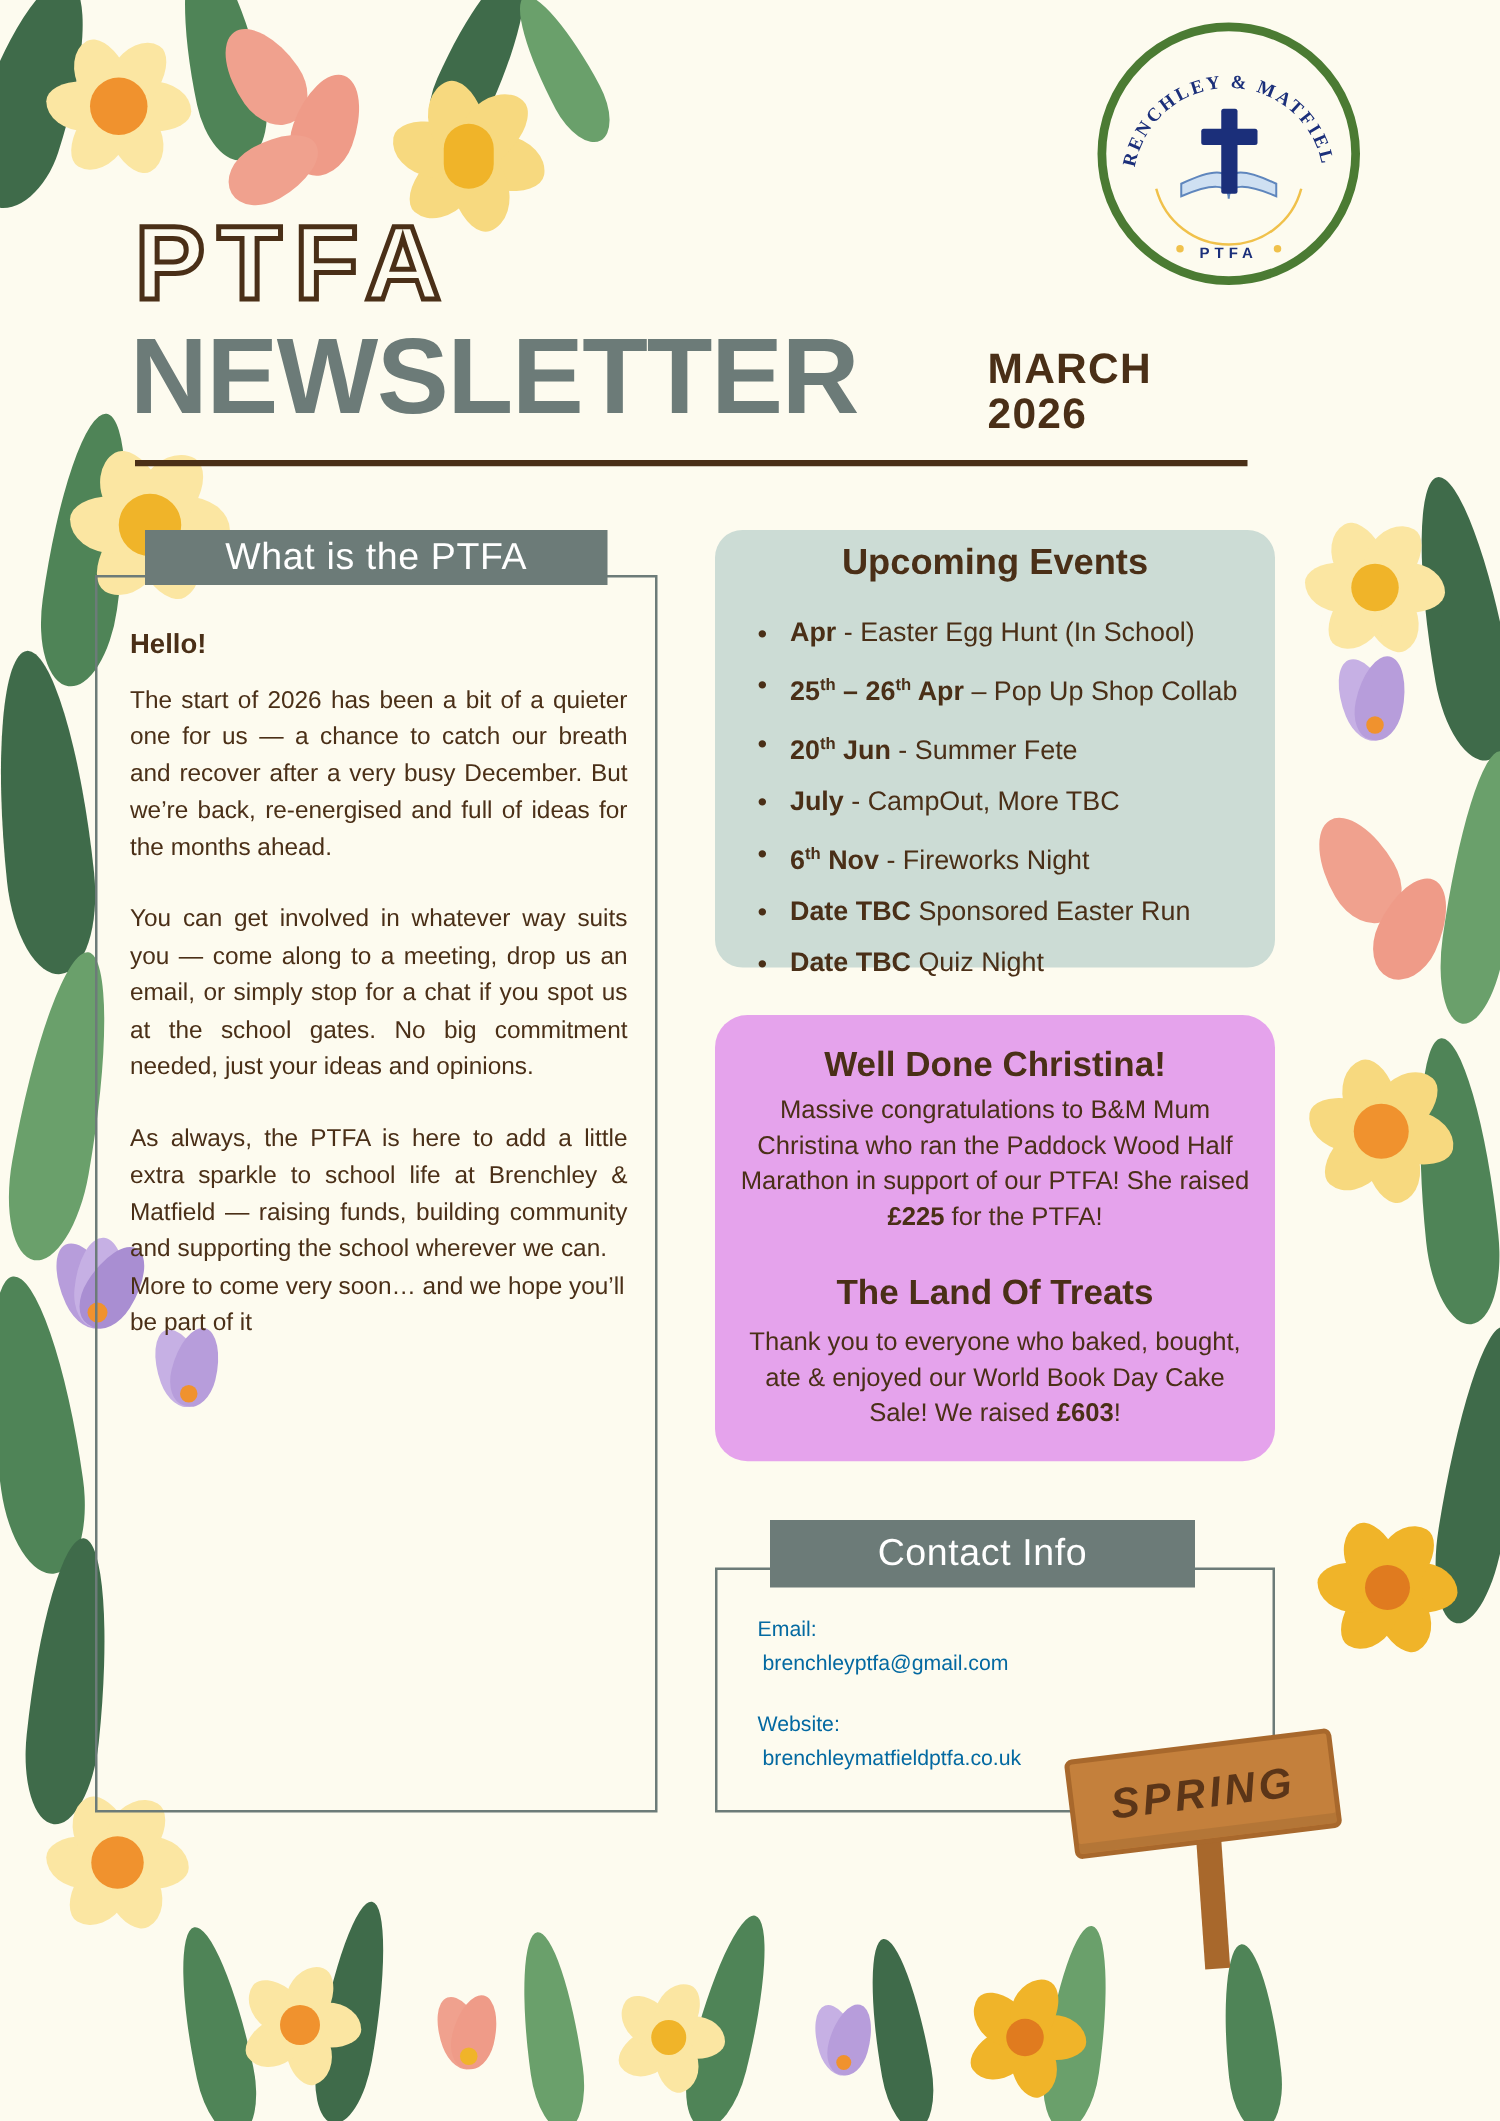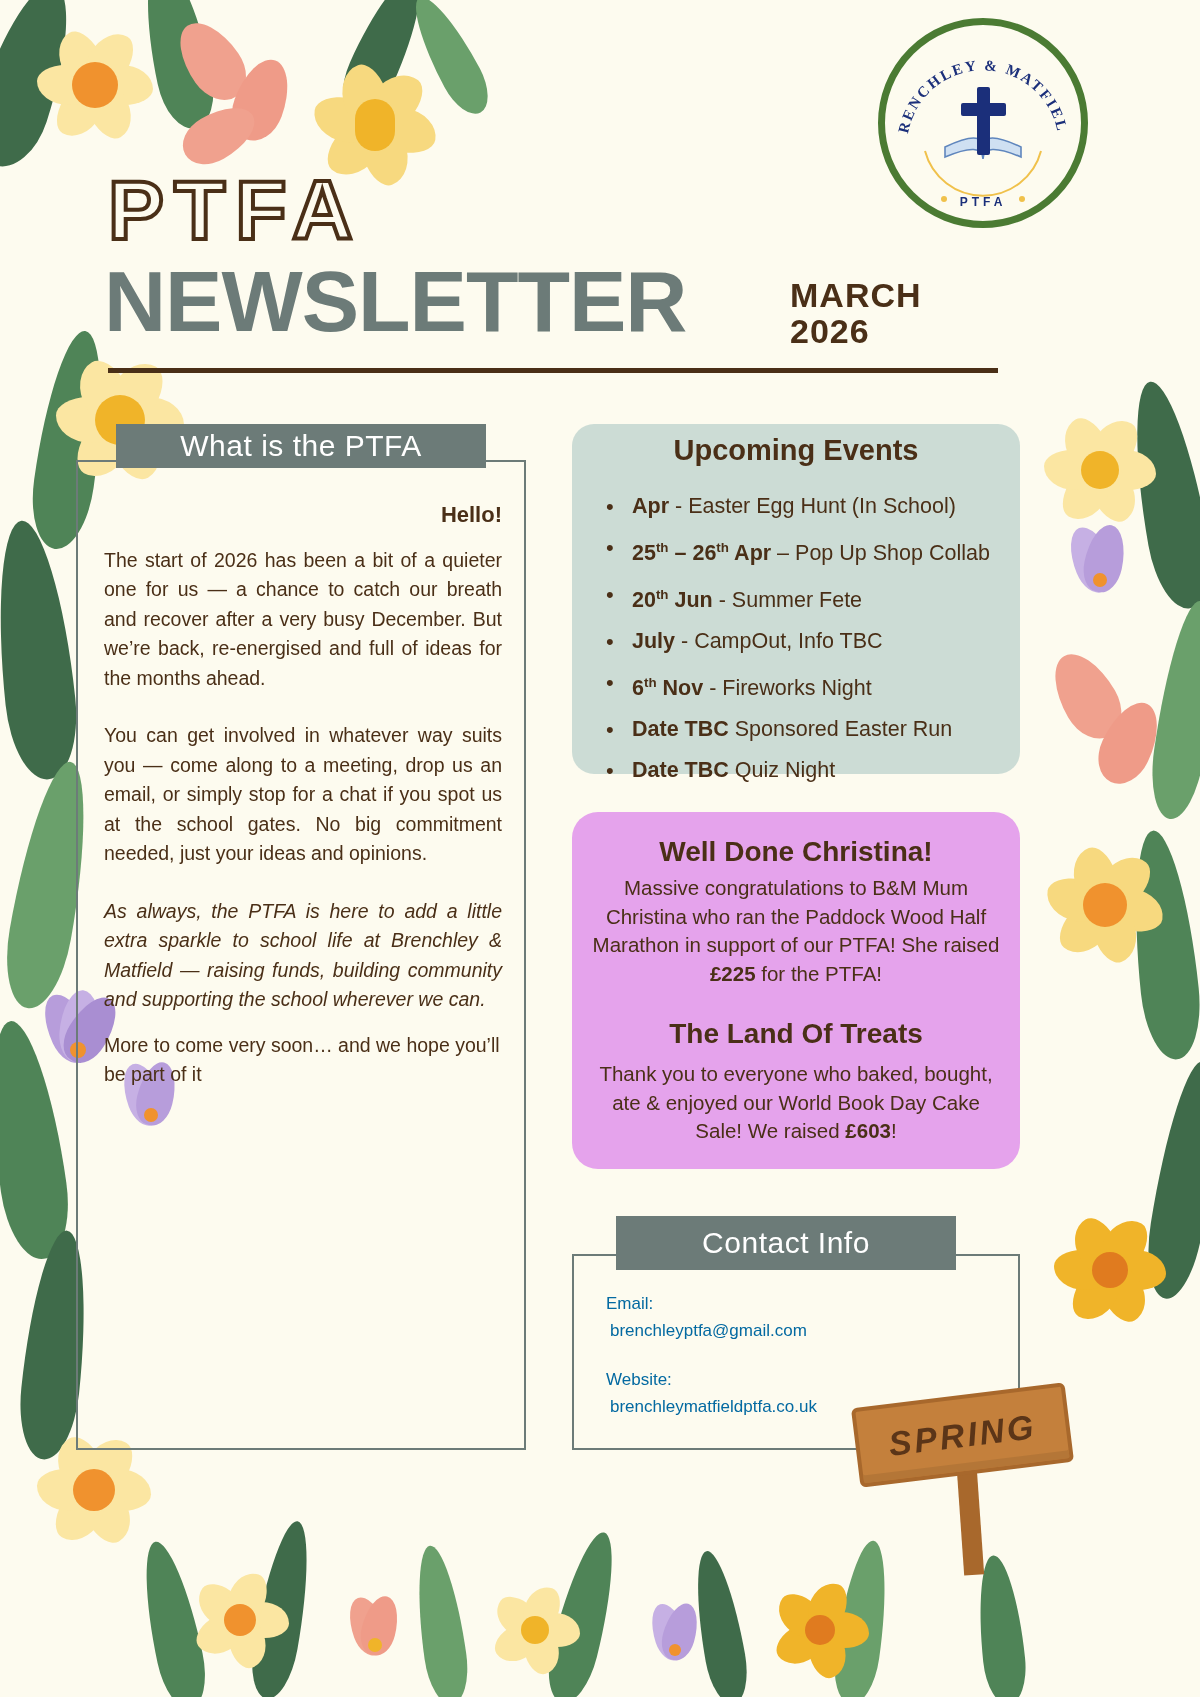--- a/index.html
+++ b/index.html
@@ -100,21 +100,21 @@
   
   #left-tab  { left: 116px; top: 424px; width: 370px; height: 44px; }
   #left-box  { left: 76px; top: 460px; width: 450px; height: 990px; }
   .left-body {
     position: absolute; left: 104px; top: 500px;
     width: 398px;
     color: #4a2f17; font-size: 19.5px; line-height: 29.5px;
   }
   .left-body .hello {
     display: block; font-weight: 700; font-size: 22px;
-    margin-bottom: 16px; text-align: right;
+    margin-bottom: 16px;
   }
   .left-body p { text-align: justify; margin-bottom: 28px; }
   .left-body p.tail { text-align: left; }
 
   
   #events-card {
     left: 572px; top: 424px; width: 448px; height: 350px;
     position: absolute; background: #ccdcd5; border-radius: 22px;
   }
   #events-title {
@@ -382,31 +382,31 @@
   </div>
 
   <div class="panel-box" id="left-box"></div>
   <div class="panel-tab" id="left-tab">
     <span>What is the PTFA</span>
   </div>
   <div class="left-body">
     <span class="hello">Hello!</span>
     <p>The start of 2026 has been a bit of a quieter one for us — a chance to catch our breath and recover after a very busy December. But we’re back, re-energised and full of ideas for the months ahead.</p>
     <p>You can get involved in whatever way suits you — come along to a meeting, drop us an email, or simply stop for a chat if you spot us at the school gates. No big commitment needed, just your ideas and opinions.</p>
-    <p style="margin-bottom:16px;font-style:italic;">As always, the PTFA is here to add a little extra sparkle to school life at Brenchley &amp; Matfield — raising funds, building community and supporting the school wherever we can.</p>
+    <p style="margin-bottom:0;">As always, the PTFA is here to add a little extra sparkle to school life at Brenchley &amp; Matfield — raising funds, building community and supporting the school wherever we can.</p>
     <p class="tail">More to come very soon… and we hope you’ll be part of it</p>
   </div>
 
   <div id="events-card"></div>
   <div id="events-title">Upcoming Events</div>
   <ul class="events-list" id="events-list">
       <li><b>Apr</b><span> - </span><span>Easter Egg Hunt (In School)</span></li>
       <li><b>25<sup>th</sup> – 26<sup>th</sup> Apr</b><span> – </span><span>Pop Up Shop Collab</span></li>
       <li><b>20<sup>th</sup> Jun</b><span> - </span><span>Summer Fete</span></li>
-      <li><b>July</b><span> - </span><span>CampOut, Info TBC</span></li>
+      <li><b>July</b><span> - </span><span>CampOut, More TBC</span></li>
       <li><b>6<sup>th</sup> Nov</b><span> - </span><span>Fireworks Night</span></li>
       <li><b>Date TBC</b><span> </span><span>Sponsored Easter Run</span></li>
       <li><b>Date TBC</b><span> </span><span>Quiz Night</span></li>
     </ul>
 
   <div id="pink-card"></div>
   <div class="pink-h" id="pink-h1">Well Done Christina!</div>
   <div class="pink-p" id="pink-p1">
     <span>Massive congratulations to B&amp;M Mum Christina who ran the Paddock Wood Half Marathon in support of our PTFA! She raised </span><b>£225</b><span> for the PTFA!</span>
   </div>

